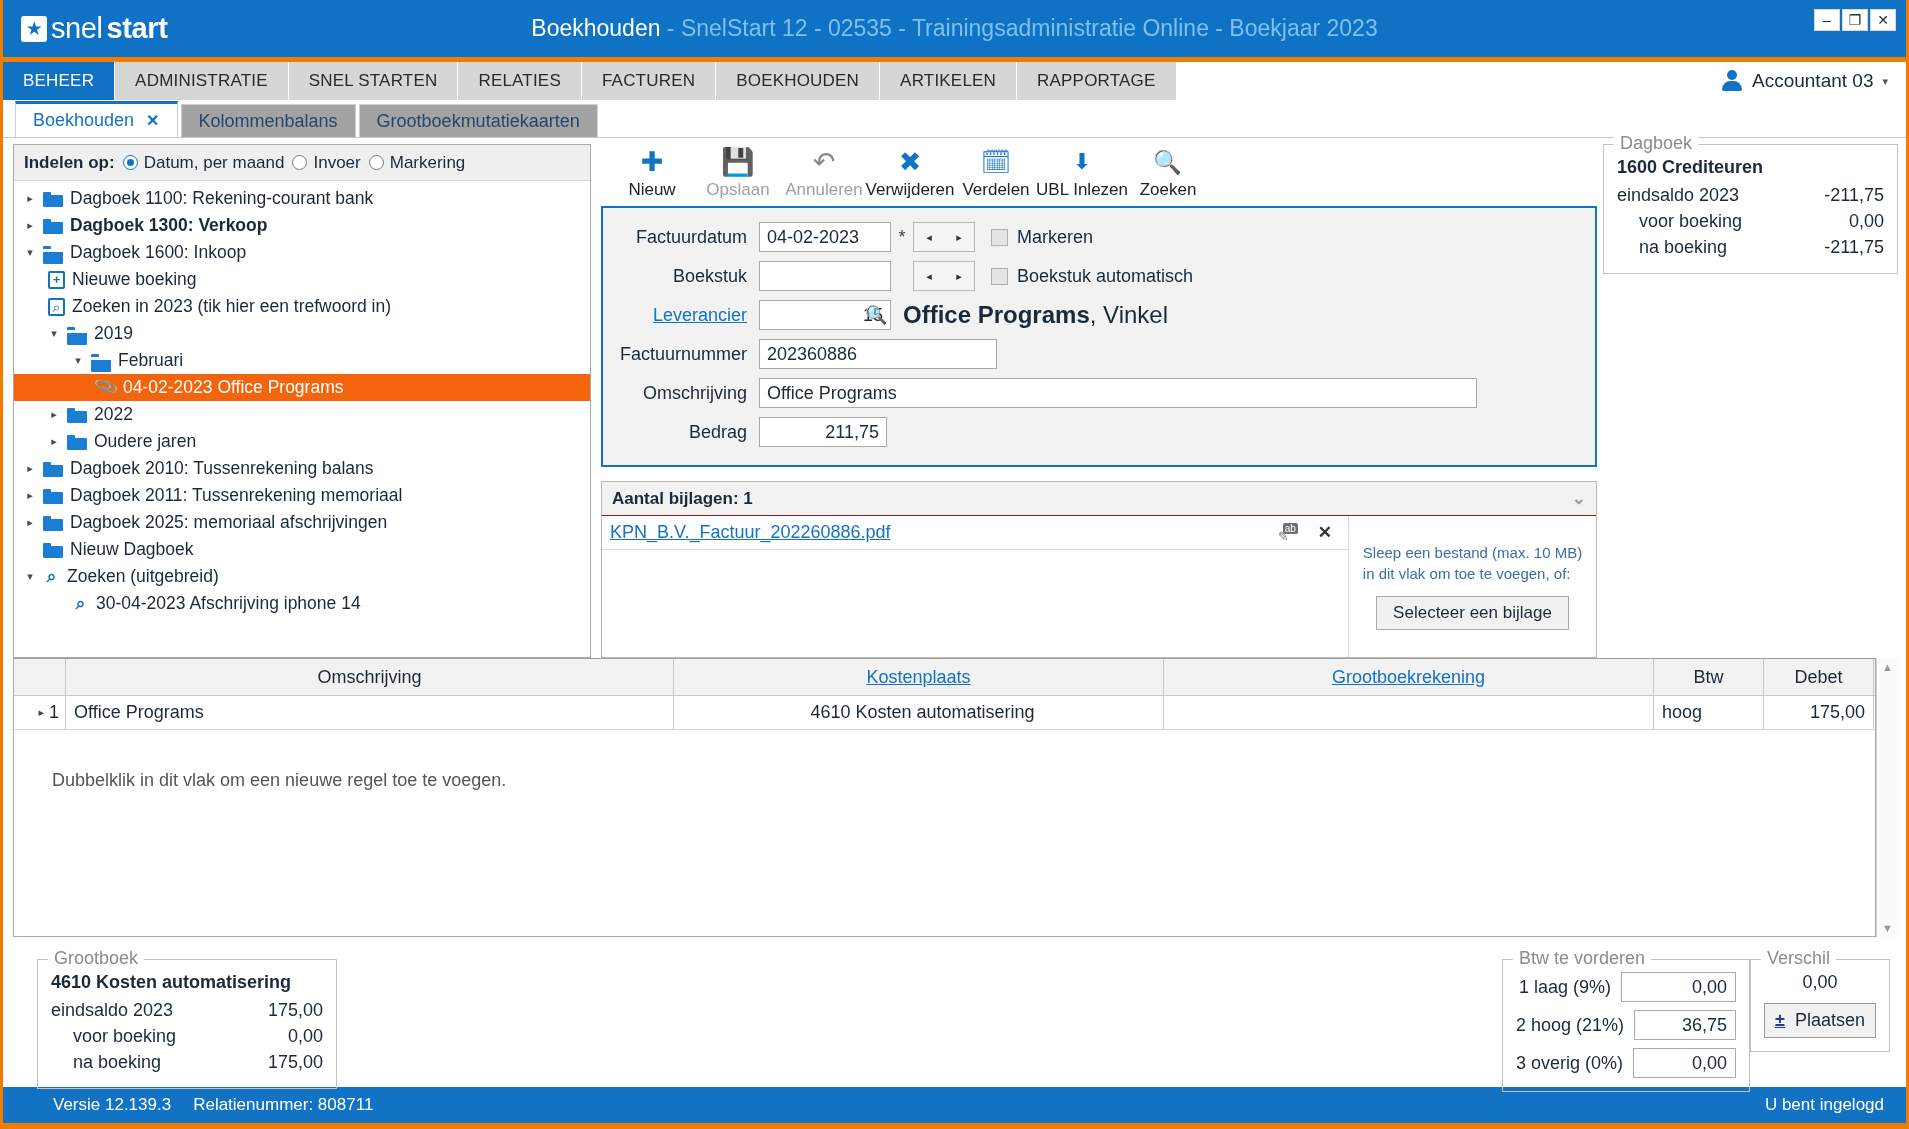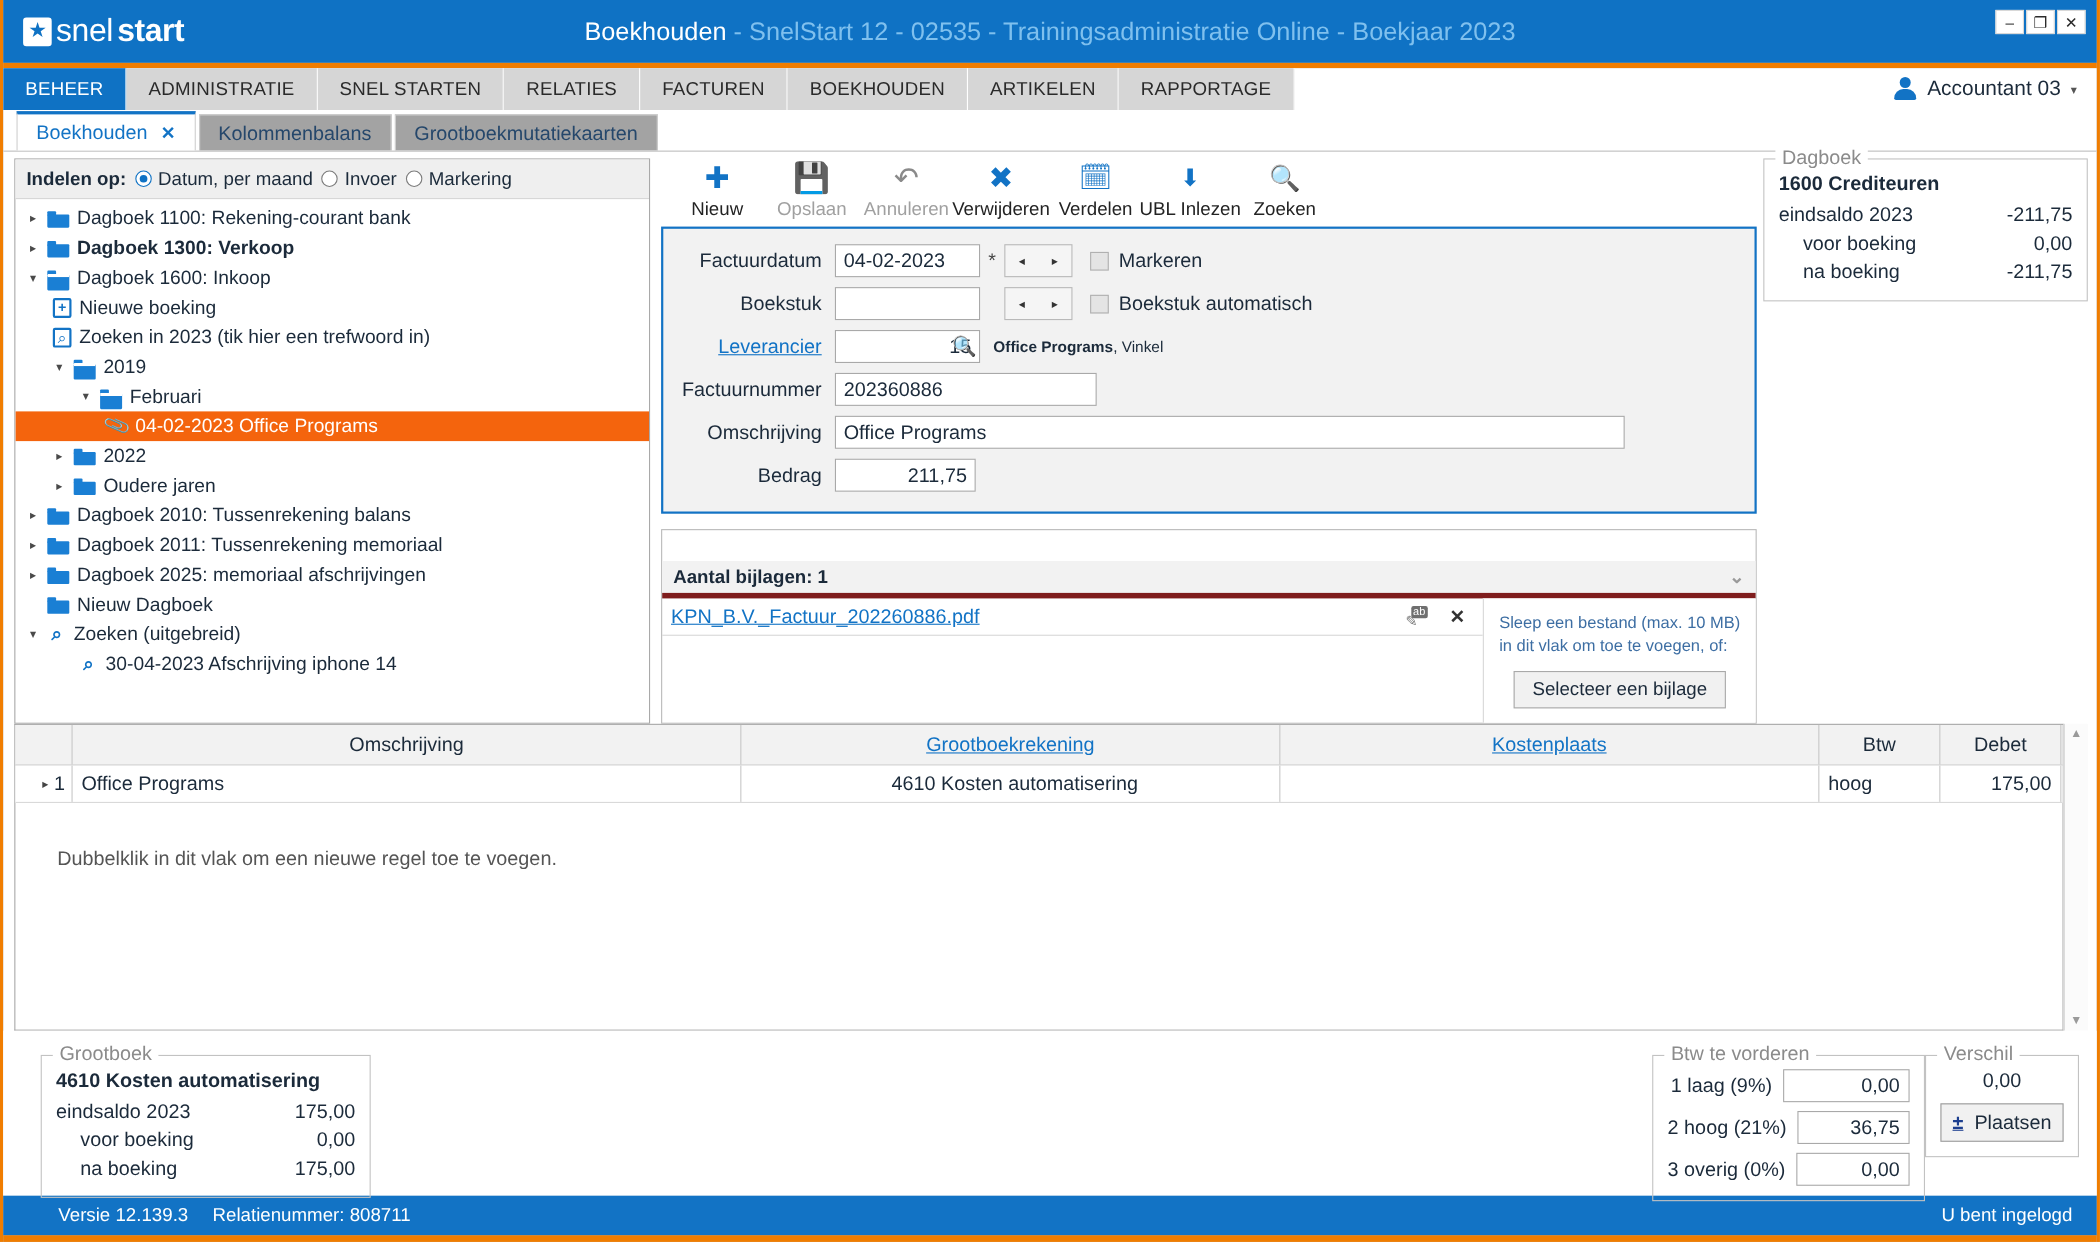--- a/index.html
+++ b/index.html
@@ -98,27 +98,27 @@
             display:flex; align-items:center; font-family:"Liberation Sans", sans-serif; color:#1b2a3a;}
   .finput.num { justify-content:flex-end; }
   .w-date { width:132px; } .w-boek { width:132px; } .w-lev { width:132px; }
   .w-fact { width:238px; } .w-oms { width:718px; } .w-bed { width:128px; }
   .star { width:22px; text-align:center; color:#444; font-size:18px; }
   .spin { width:62px; height:30px; border:1px solid #b9b9b9; background:#f5f5f5; display:flex; }
   .spin span { flex:1; display:flex; align-items:center; justify-content:center; font-size:11px; color:#333; cursor:pointer; }
   .chk { display:flex; align-items:center; gap:9px; margin-left:16px; font-size:18px; cursor:pointer; }
   .cbox { width:17px; height:17px; border:1px solid #b0b0b0; background:#e4e4e4; }
   .lsearch { width:24px; display:flex; align-items:center; justify-content:center; color:#1b2a3a; font-size:18px; margin-left:-26px; z-index:2; cursor:pointer;}
-  .levname { margin-left:14px; font-size:14px; }
+  .levname { margin-left:14px; font-size:24px; }
   .levname b { font-weight:700; }
 
   
   .attachbox { margin:14px 0 0 4px; border:1px solid #b9b9b9; background:#fff; display:flex; flex-direction:column; flex:1; min-height:0;}
-  .attachhdr { height:34px; background:#f2f2f2; border-bottom:5px solid #7f1d1d; display:flex; align-items:center;
-               padding:0 10px; font-weight:700; font-size:17px;margin-top:28px; }
+  .attachhdr { height:34px; background:#f2f2f2; border-bottom:1px solid #7f1d1d; display:flex; align-items:center;
+               padding:0 10px; font-weight:700; font-size:17px; }
   .attachhdr .chev { margin-left:auto; color:#9a9a9a; font-size:17px; cursor:pointer; }
   .attachbody { flex:1; display:flex; min-height:0; }
   .attachlist { flex:1; display:flex; flex-direction:column; min-width:0; }
   .attachrow { height:34px; display:flex; align-items:center; padding:0 8px 0 8px; border-bottom:1px solid #d8d8d8; gap:10px; }
   .attachrow a { color:#1273c5; text-decoration:underline; font-size:18px; cursor:pointer; }
   .attachrow .sp { flex:1; }
   .renicon { width:24px; height:20px; position:relative; cursor:pointer; }
   .renicon .ab { position:absolute; right:2px; top:0; font-size:10px; background:#6f6f6f; color:#fff; padding:0 2px; border-radius:2px;}
   .renicon .pen { position:absolute; left:2px; bottom:-1px; font-size:13px; color:#777; }
   .delx { color:#333; font-size:17px; font-weight:700; cursor:pointer; padding:0 8px; }
@@ -483,22 +483,22 @@
         </div>
       </div>
 
     </div>
 
     <div class="gridwrap">
       <div class="grid">
         <div class="ghead">
           <div class="gcell c-sel"></div>
           <div class="gcell c-oms">Omschrijving</div>
+          <div class="gcell c-kpl link">Kostenplaats</div>
           <div class="gcell c-gbk link">Grootboekrekening</div>
-          <div class="gcell c-kpl link">Kostenplaats</div>
           <div class="gcell c-btw">Btw</div>
           <div class="gcell c-deb">Debet</div>
         </div>
         <div class="grow2">
           <div class="gcell c-sel">
             <span style="font-size:11px;color:#444;margin-right:5px;">▸</span>
             <span>1</span>
           </div>
           <div class="gcell c-oms">Office Programs</div>
           <div class="gcell c-gbk" style="justify-content:center !important;">4610 Kosten automatisering</div>

